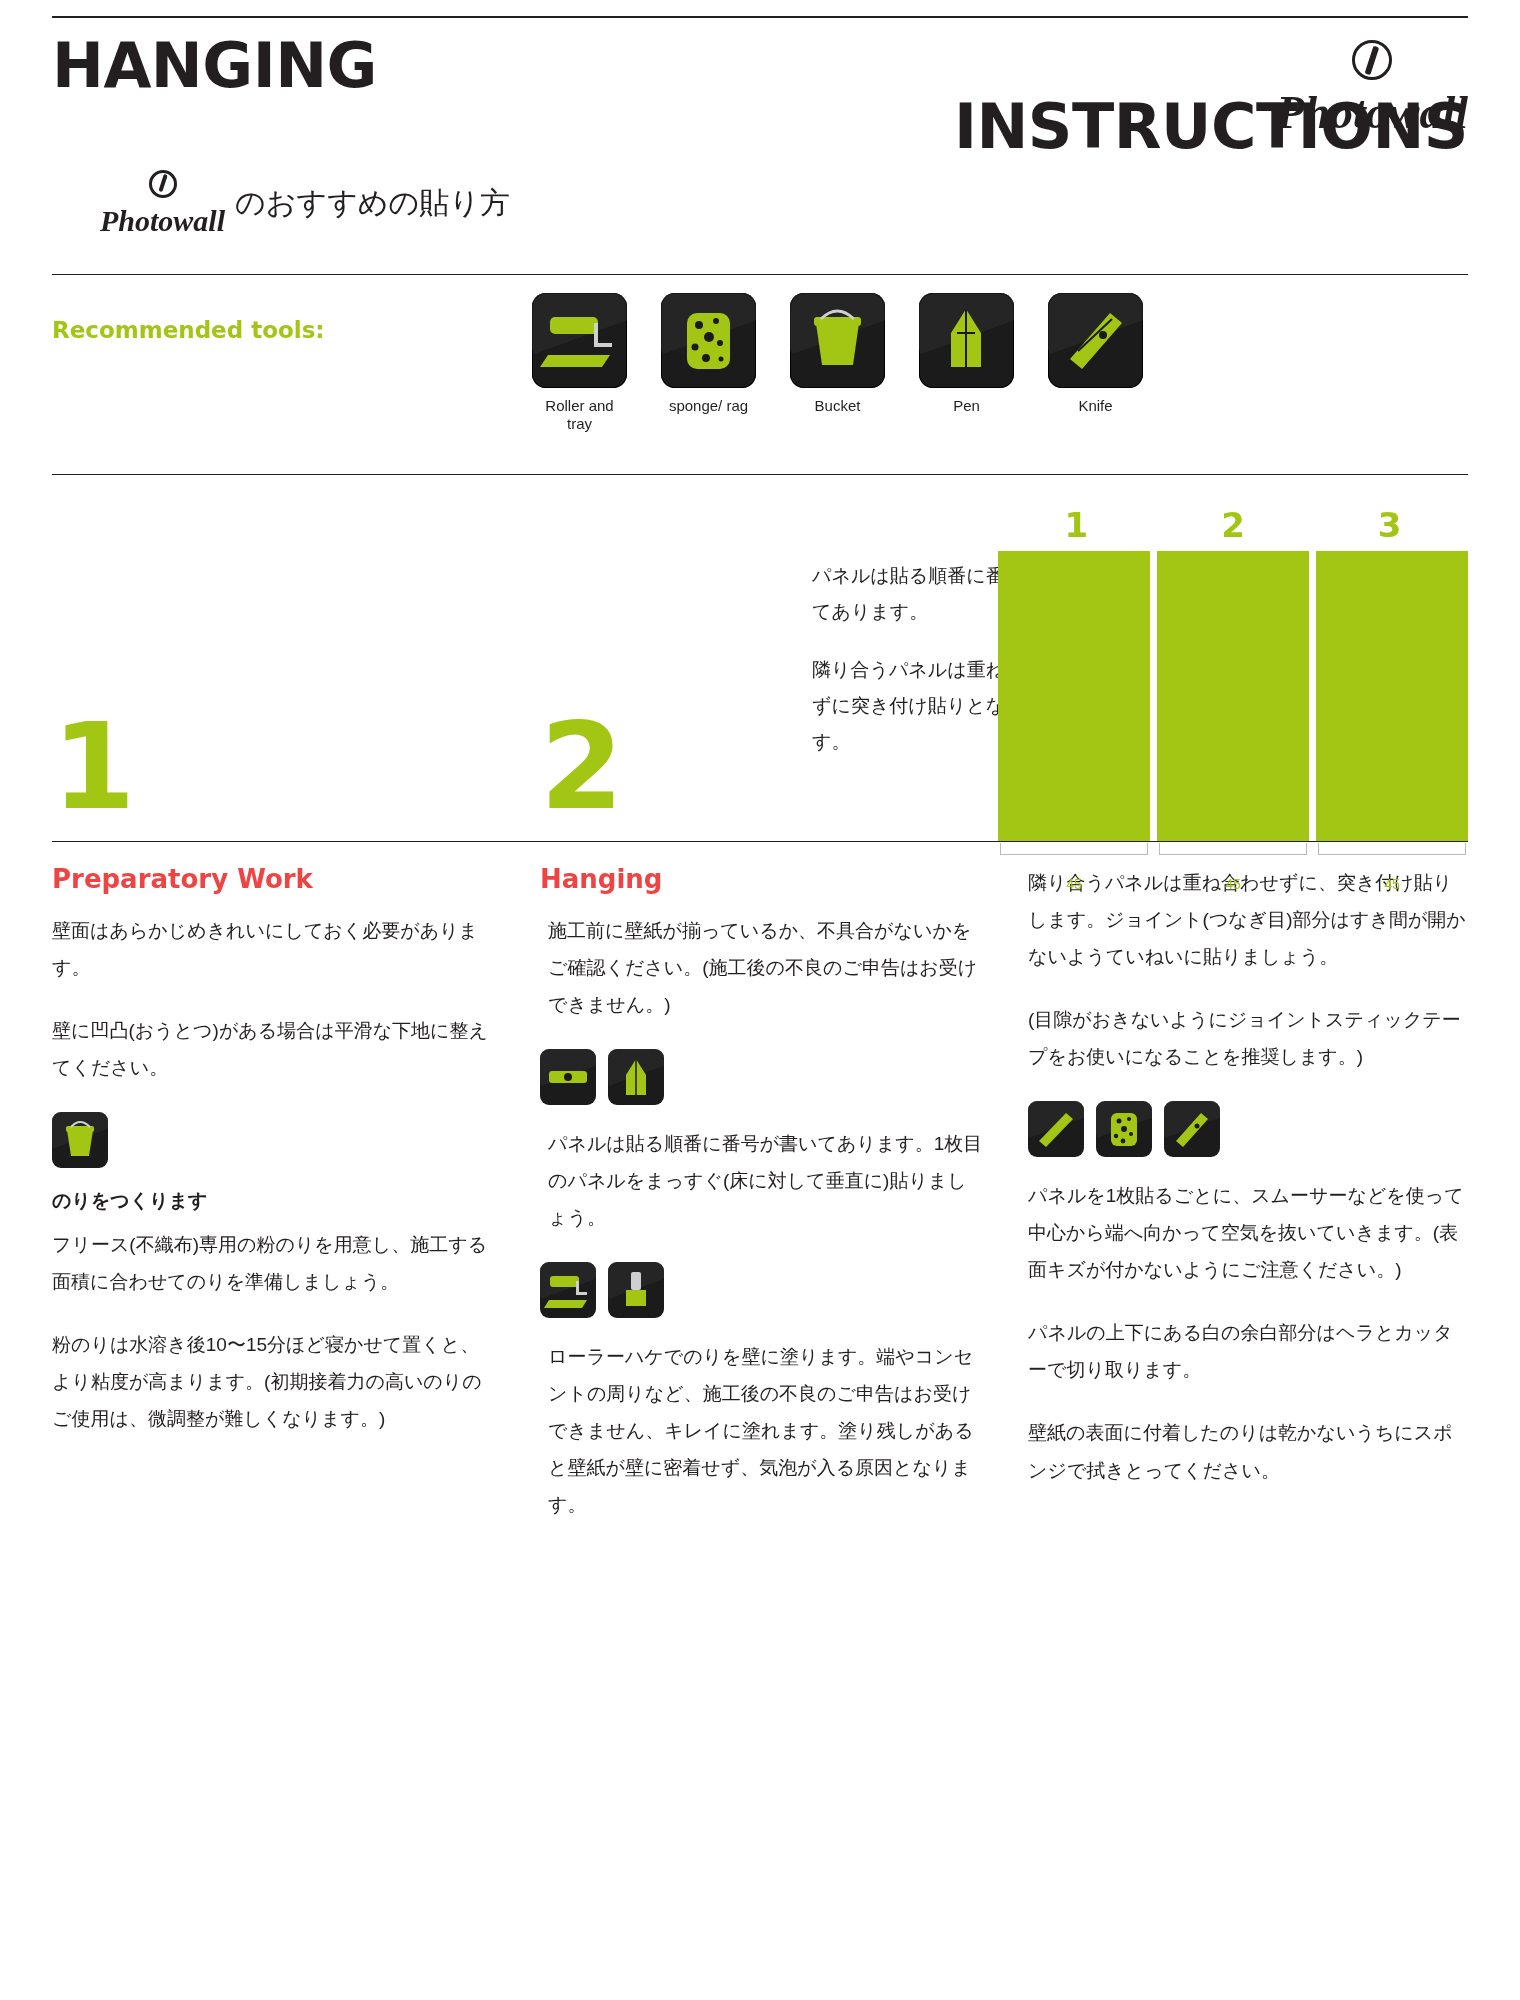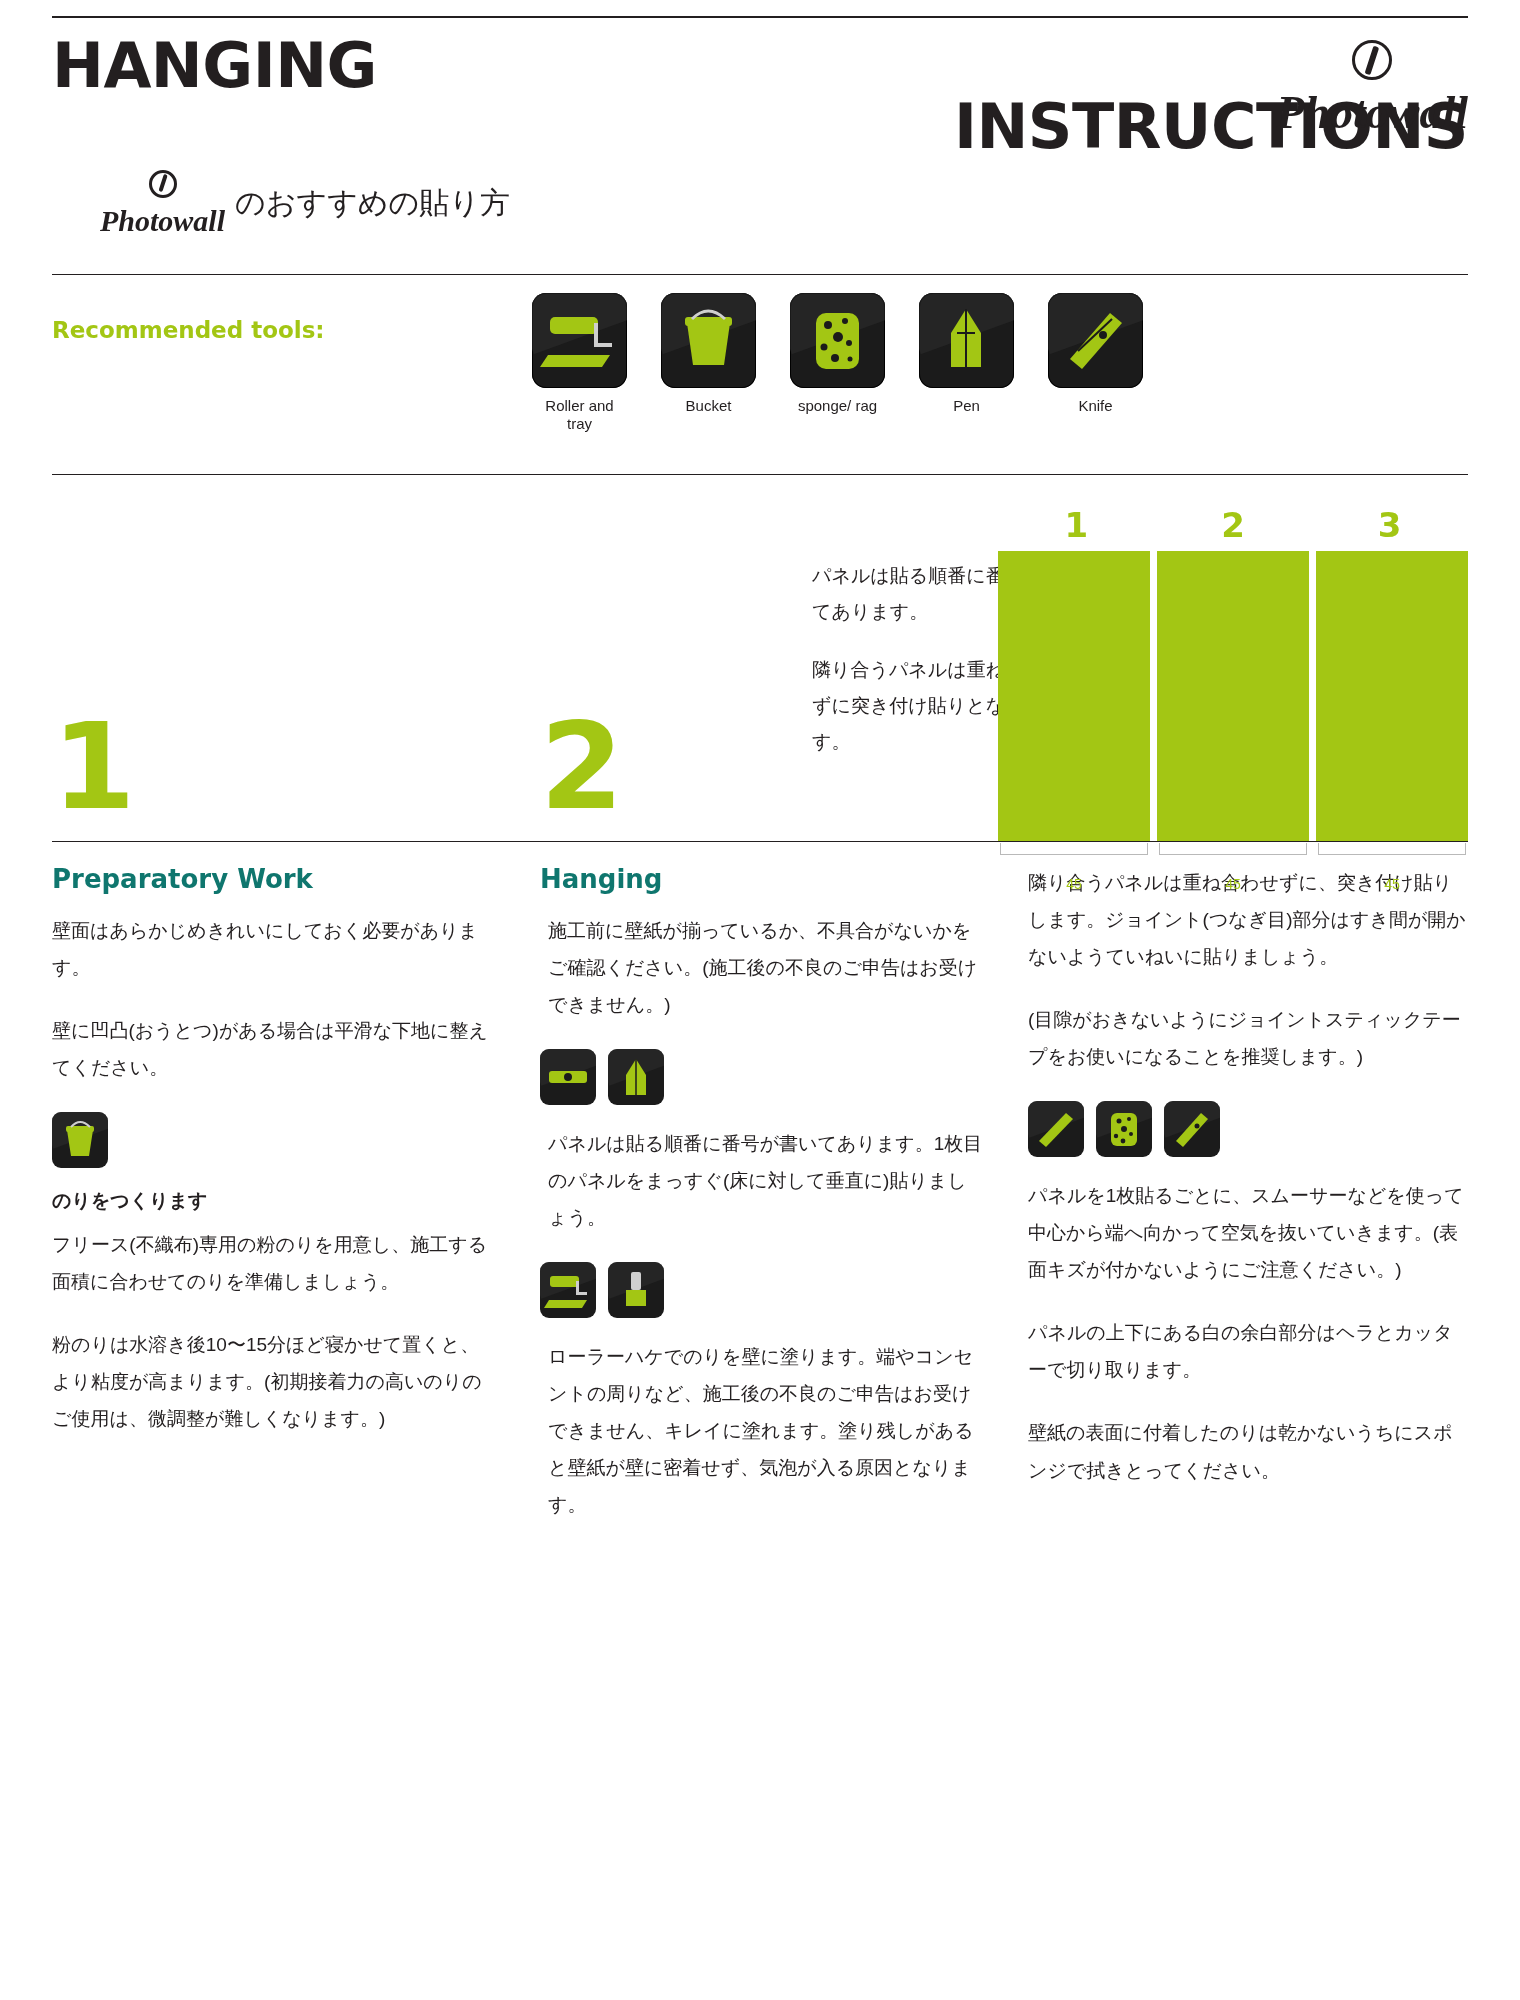--- a/index.html
+++ b/index.html
@@ -146,21 +146,21 @@
     border:1px solid #b9b9b9;border-top:none;
   }
   
   .cols-rule{margin-top:6px;}
   .cols{
     display:flex;gap:0;padding-top:22px;
   }
   .col{width:488px;padding-right:42px;box-sizing:border-box;}
   .col.c3{width:auto;flex:1;padding-right:0;}
   .col-head{
-    font-size:26px;font-weight:bold;color:#0f766e;
+    font-size:26px;font-weight:bold;color:#ef4444;
     font-family:"DejaVu Sans", sans-serif;
     margin-bottom:18px;
   }
   .body-txt{
     font-size:19px;line-height:1.95;color:#231f20;
     font-family:Liberation Sans, sans-serif;
     margin:0 0 26px 0;
   }
   .body-txt.indent{padding-left:8px;}
   .strong-line{
@@ -217,31 +217,20 @@
       <div class="tool">
         <div class="tool-icon">
           <svg width="95" height="95" viewBox="0 0 95 95">
             <rect x="18" y="24" width="48" height="17" rx="5" fill="#a3c614"></rect>
             <rect x="62" y="30" width="4" height="22" fill="#cfcfcf"></rect>
             <rect x="62" y="50" width="18" height="4" fill="#cfcfcf"></rect>
             <path d="M16 62 h62 l-8 12 h-62 z" fill="#a3c614"></path>
           </svg>
         </div>
         <div class="tool-cap">Roller and tray</div>
-      </div>
-
-      <div class="tool">
-        <div class="tool-icon">
-          <svg width="95" height="95" viewBox="0 0 95 95">
-            <path d="M26 30 h43 l-6 42 h-31 z" fill="#a3c614"></path>
-            <rect x="24" y="24" width="47" height="9" rx="3" fill="#a3c614"></rect>
-            <path d="M31 26 q16 -16 33 0" fill="none" stroke="#cfcfcf" stroke-width="3"></path>
-          </svg>
-        </div>
-        <div class="tool-cap">Bucket</div>
       </div>
 
       <div class="tool">
         <div class="tool-icon">
           <svg width="95" height="95" viewBox="0 0 95 95">
             <rect x="26" y="20" width="43" height="56" rx="10" fill="#a3c614"></rect>
             <circle cx="38" cy="32" r="4" fill="#1b1b1b"></circle>
             <circle cx="55" cy="28" r="3" fill="#1b1b1b"></circle>
             <circle cx="48" cy="44" r="5" fill="#1b1b1b"></circle>
             <circle cx="34" cy="54" r="3.5" fill="#1b1b1b"></circle>
@@ -249,20 +238,31 @@
             <circle cx="45" cy="65" r="4" fill="#1b1b1b"></circle>
             <circle cx="60" cy="66" r="2.5" fill="#1b1b1b"></circle>
           </svg>
         </div>
         <div class="tool-cap">sponge/ rag</div>
       </div>
 
       <div class="tool">
         <div class="tool-icon">
           <svg width="95" height="95" viewBox="0 0 95 95">
+            <path d="M26 30 h43 l-6 42 h-31 z" fill="#a3c614"></path>
+            <rect x="24" y="24" width="47" height="9" rx="3" fill="#a3c614"></rect>
+            <path d="M31 26 q16 -16 33 0" fill="none" stroke="#cfcfcf" stroke-width="3"></path>
+          </svg>
+        </div>
+        <div class="tool-cap">Bucket</div>
+      </div>
+
+      <div class="tool">
+        <div class="tool-icon">
+          <svg width="95" height="95" viewBox="0 0 95 95">
             <path d="M47 16 L62 40 v34 h-30 v-34 z" fill="#a3c614"></path>
             <path d="M47 16 L47 74" stroke="#1b1b1b" stroke-width="2"></path>
             <path d="M38 40 h18" stroke="#1b1b1b" stroke-width="2"></path>
           </svg>
         </div>
         <div class="tool-cap">Pen</div>
       </div>
 
       <div class="tool">
         <div class="tool-icon">

